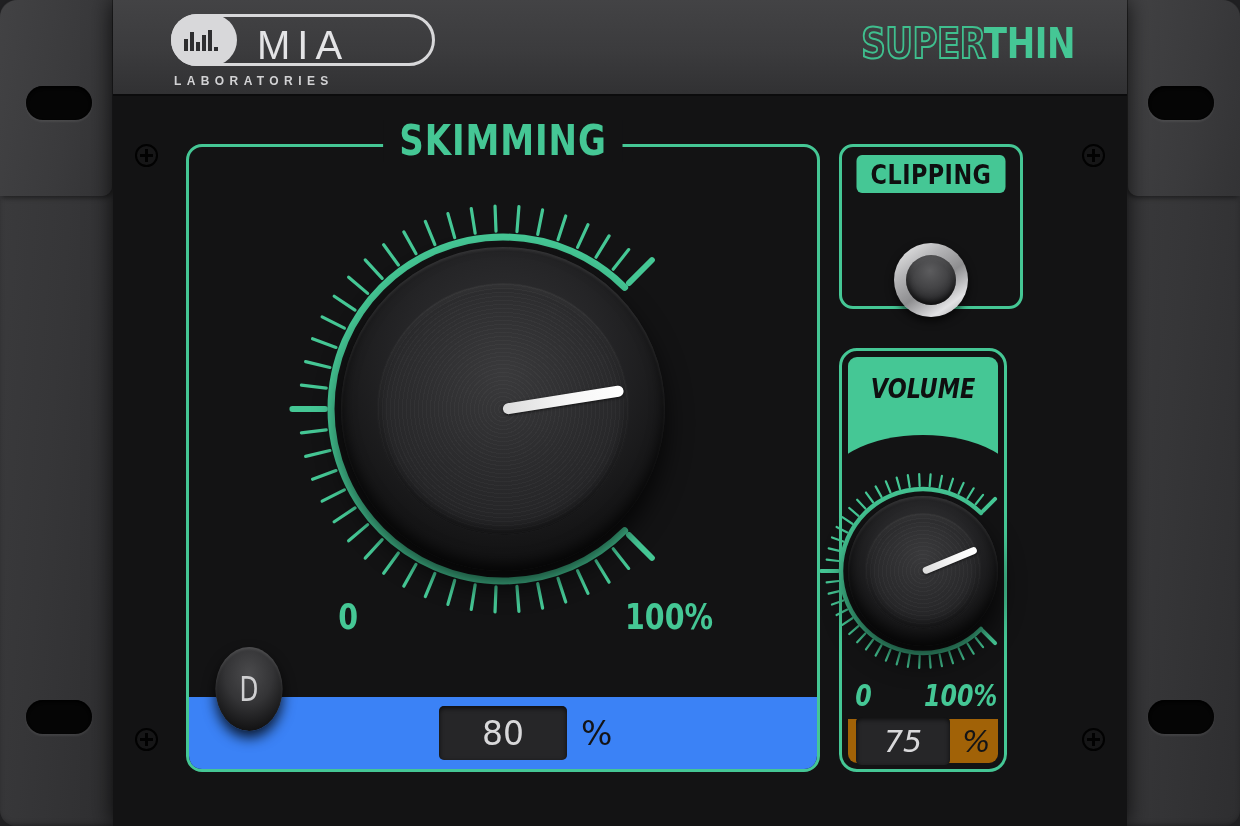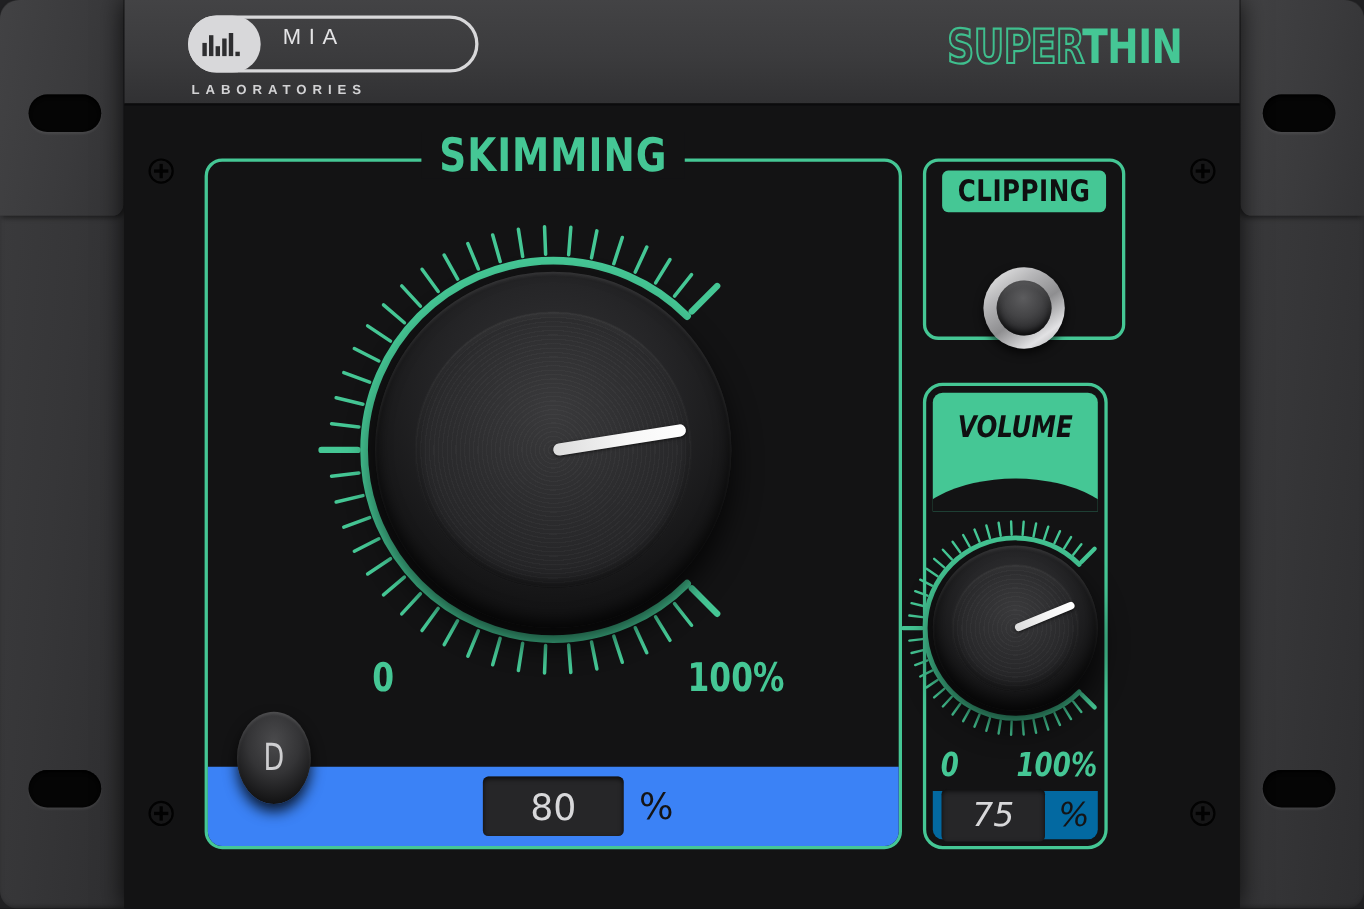--- a/index.html
+++ b/index.html
@@ -109,21 +109,21 @@
   .logo-bars i { display: block; width: 3.5px; background: #2e2e30; }
   .logo-bars i:nth-child(1) { height: 12px; }
   .logo-bars i:nth-child(2) { height: 19px; }
   .logo-bars i:nth-child(3) { height: 9px;  }
   .logo-bars i:nth-child(4) { height: 16px; }
   .logo-bars i:nth-child(5) { height: 21px; }
   .logo-bars i:nth-child(6) { height: 4px;  }
   .logo-text {
     position: absolute;
     left: 86px; top: 9px;
-    font-size: 20px;
+    font-size: 40px;
     letter-spacing: 7px;
     color: #e4e4e6;
     font-weight: 400;
   }
   .logo-sub {
     margin-top: 8px;
     padding-left: 3px;
     font-size: 12px;
     letter-spacing: 5.4px;
     color: #d2d2d4;
@@ -354,21 +354,21 @@
     font-weight: 700;
     font-family: "DejaVu Sans Condensed", "Liberation Sans Narrow", "Liberation Sans", sans-serif;
     transform: scaleX(.92);
   }
   .knob-assembly.small { left: 50%; top: 122px; width: 196px; height: 196px; margin-left: -98px; }
 
   .vol-value-bar {
     position: absolute;
     left: 6px; right: 6px; bottom: 6px;
     height: 44px;
-    background: #0369a1;
+    background: #a16207;
     border-radius: 0 0 9px 9px;
   }
 </style>
 </head>
 <body>
 
 <div id="app">
 
   <div class="rack-ear left">
     <div class="ear-inner l"></div>

